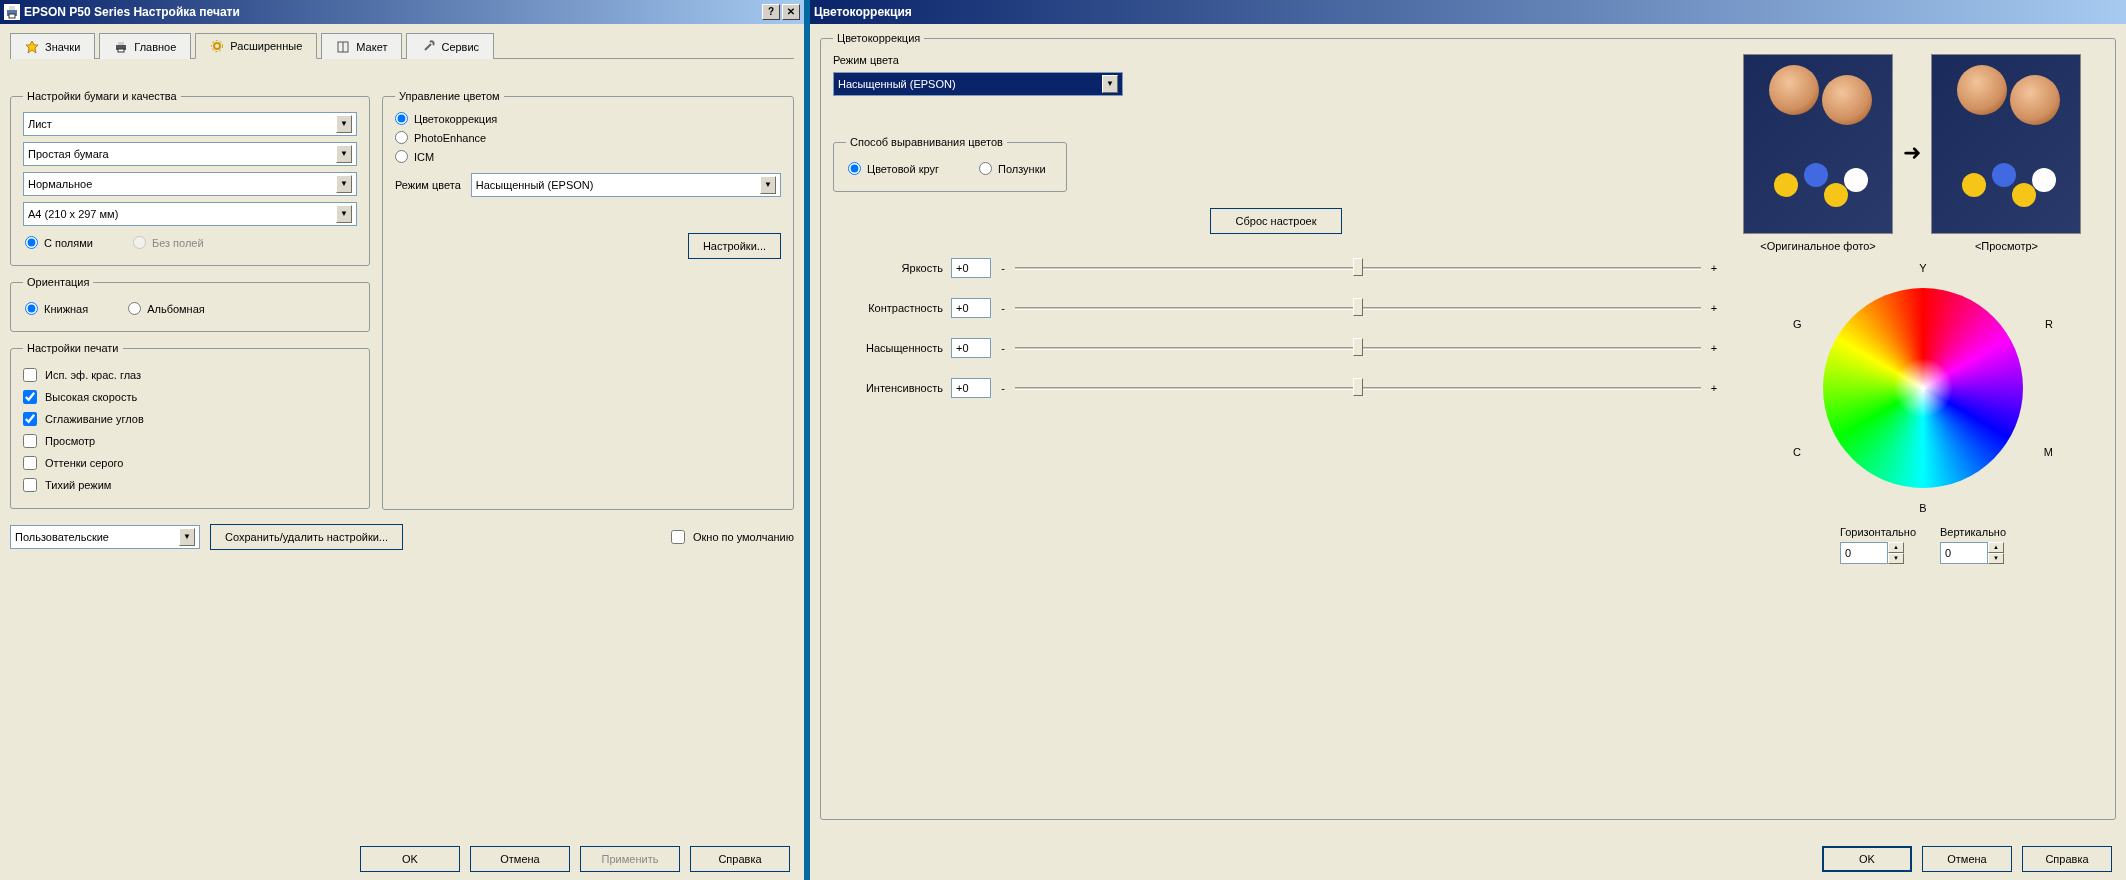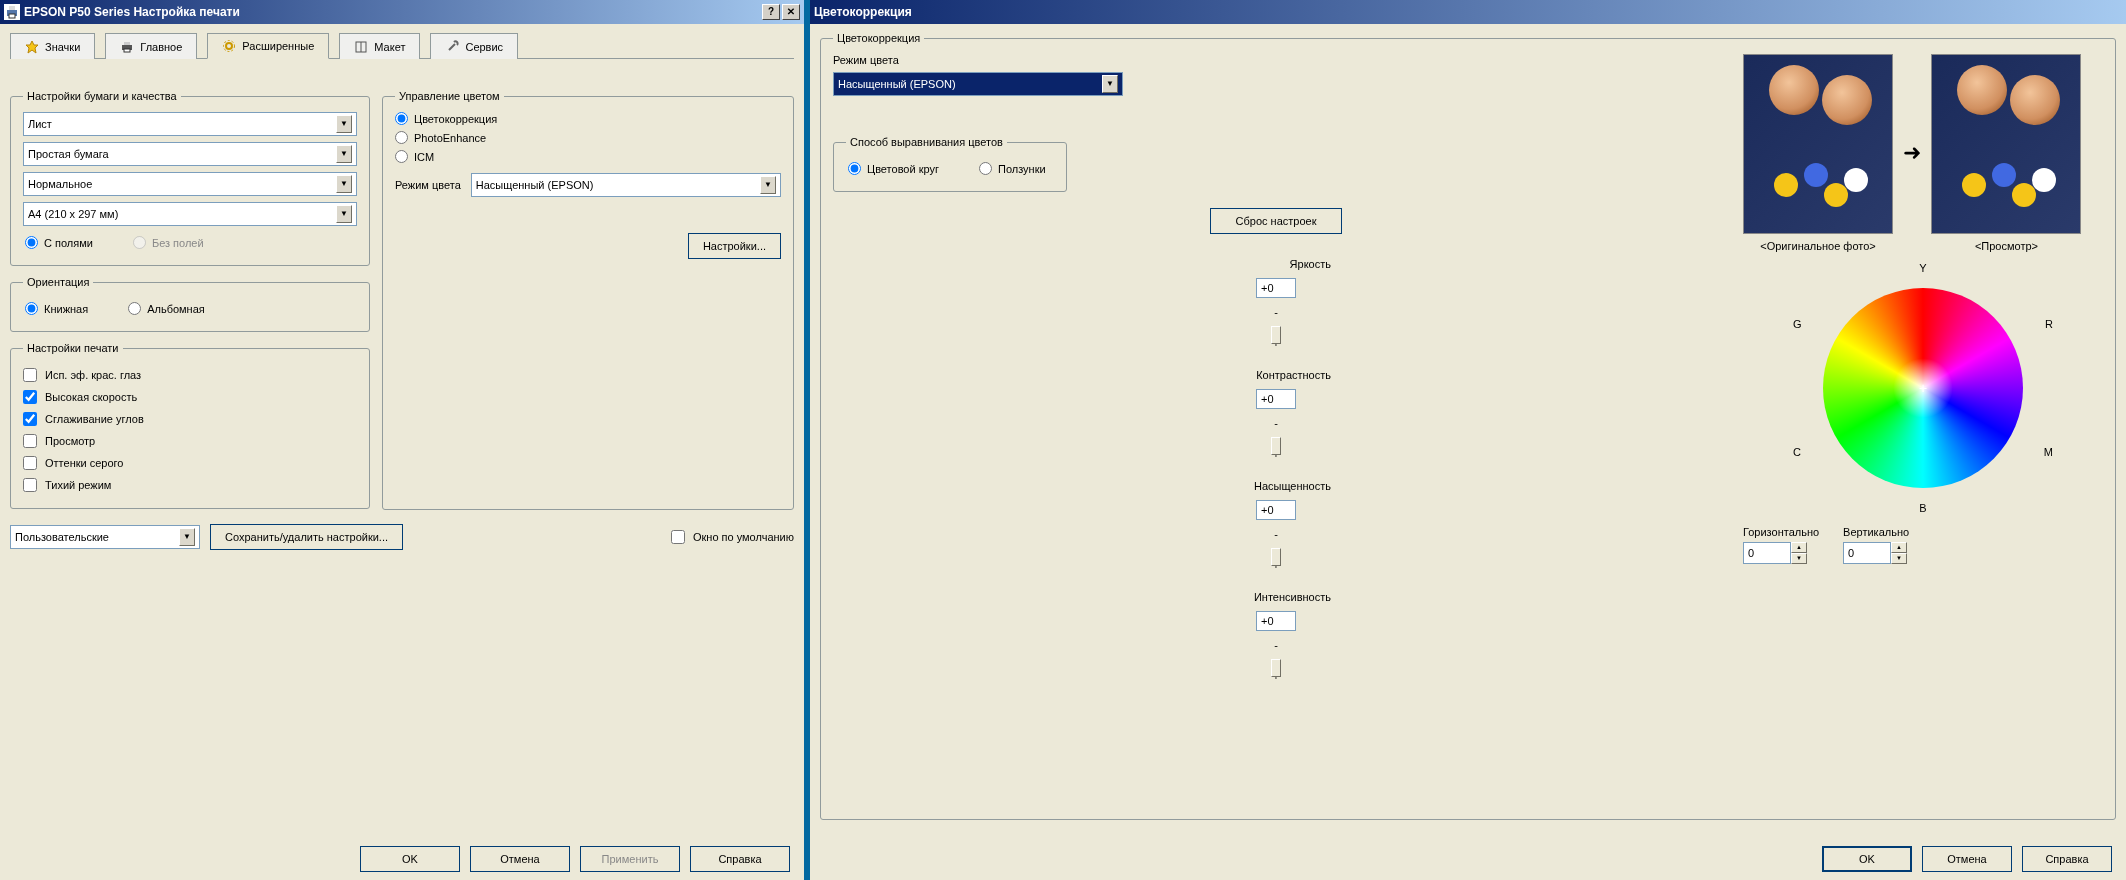--- a/index.html
+++ b/index.html
@@ -6,42 +6,42 @@
 body { margin: 0; font-family: Tahoma, Arial, sans-serif; font-size: 11px; background: #ece9d8; display: flex; width: 2126px; height: 880px; }
 .window { display: flex; flex-direction: column; background: #ece9d8; }
 .window-left { width: 810px; border-right: 6px solid #0369a1; }
 .window-right { flex: 1; }
 .titlebar { height: 24px; background: linear-gradient(to right, #0a246a, #a6caf0); color: white; display: flex; align-items: center; padding: 0 4px; font-weight: bold; font-size: 12px; }
 .titlebar-icon { width: 16px; height: 16px; margin-right: 4px; background: #fff; display: inline-flex; align-items: center; justify-content: center; }
 .titlebar-spacer { flex: 1; }
 .titlebar-btn { width: 18px; height: 16px; background: #d4d0c8; border: 1px solid #fff; border-right-color: #404040; border-bottom-color: #404040; color: #000; font-family: Marlett, Arial; font-size: 10px; text-align: center; line-height: 14px; margin-left: 2px; cursor: pointer; }
 .body-area { flex: 1; padding: 8px 10px; display: flex; flex-direction: column; }
 .tabbar { display: flex; border-bottom: 1px solid #919b9c; margin-bottom: 10px; }
-.tab { background: #f0f0ee; border: 1px solid #919b9c; border-bottom: none; padding: 10px 14px; margin-right: 10px; display: flex; align-items: center; gap: 6px; cursor: pointer; position: relative; top: 1px; height: 26px; font-size: 11px; }
+.tab { background: #f0f0ee; border: 1px solid #919b9c; border-bottom: none; padding: 10px 14px; margin-right: 4px; display: flex; align-items: center; gap: 6px; cursor: pointer; position: relative; top: 1px; height: 26px; font-size: 11px; }
 .tab.active { background: #ece9d8; border-bottom: 1px solid #ece9d8; z-index: 2; }
 .tab-icon { width: 14px; height: 14px; display: inline-block; }
 fieldset { border: 1px solid #919b9c; margin: 0 0 10px 0; padding: 10px 12px 12px; border-radius: 3px; }
 legend { padding: 0 4px; font-size: 11px; }
 .two-col { display: flex; gap: 12px; margin-top: 21px; }
 .col-left { width: 360px; }
 .col-right { flex: 1; }
 select, .combo { width: 100%; height: 24px; border: 1px solid #7b9ebd; background: white; font-size: 11px; padding: 2px 4px; margin-bottom: 6px; }
 .combo { display: flex; align-items: center; justify-content: space-between; }
 .combo-arrow { width: 16px; height: 18px; background: #dcd8cc; border: 1px solid #fff; border-right-color: #716f64; border-bottom-color: #716f64; text-align: center; font-size: 8px; line-height: 16px; }
 .radiorow { display: flex; align-items: center; gap: 40px; padding: 4px 2px; }
 .radio { display: flex; align-items: center; gap: 6px; }
 .radio input[type=radio] { margin: 0; }
 .radio.disabled { color: #888; }
 .chkrow { display: flex; align-items: center; gap: 8px; padding: 4px 0; }
 .chkrow input[type=checkbox] { margin: 0; width: 14px; height: 14px; }
 .btn { background: #ece9d8; border: 1px solid #003c74; padding: 4px 14px; font-size: 11px; cursor: pointer; min-height: 26px; }
 .bottom-bar { display: flex; justify-content: flex-end; gap: 10px; padding: 8px 14px; }
 .btn-disabled { color: #888; }
 .modecol { display: flex; gap: 10px; align-items: center; margin-top:10px; }
-.slider-row { display: flex; align-items: center; gap: 8px; margin-bottom: 20px; flex-direction: column; }
+.slider-row { display: flex; align-items: center; gap: 8px; margin-bottom: 20px; }
 .slider-row .label { width: 110px; text-align: right; }
 .slider-row input[type=text] { width: 40px; height: 20px; border: 1px solid #7b9ebd; text-align: left; padding: 0 4px; font-size: 11px; }
 .slider-track { flex: 1; height: 20px; position: relative; display: flex; align-items: center; }
 .slider-line { height: 3px; background: #cecabd; border-top: 1px solid #9d9a8c; border-bottom: 1px solid #fff; width: 100%; }
 .slider-thumb { position: absolute; left: 50%; top: 0; width: 10px; height: 18px; background: #ece9d8; border: 1px solid #716f64; border-top-color: #fff; border-left-color: #fff; transform: translateX(-50%); }
 .slider-minus { width: 8px; text-align: center; }
 .slider-plus { width: 10px; text-align: center; }
 .color-wheel-area { position: relative; width: 260px; height: 260px; }
 .color-wheel { width: 200px; height: 200px; border-radius: 50%; position: absolute; top: 30px; left: 30px;
   background: conic-gradient(from 0deg, #f00, #f0f, #00f, #0ff, #0f0, #ff0, #f00);
@@ -351,21 +351,21 @@
                 </div>
               </div>
             <span class="wheel-label" style="top:4px;left:50%;transform:translateX(-50%);">Y</span>
             <span class="wheel-label" style="top:60px;right:0;">R</span>
             <span class="wheel-label" style="bottom:60px;right:0;">M</span>
             <span class="wheel-label" style="bottom:4px;left:50%;transform:translateX(-50%);">B</span>
             <span class="wheel-label" style="bottom:60px;left:0;">C</span>
             <span class="wheel-label" style="top:60px;left:0;">G</span>
           </div>
 
-          <div style="display:flex;gap:24px;margin-top:8px;">
+          <div style="display:flex;gap:24px;justify-content:center;margin-top:8px;">
             <div>
               <div style="margin-bottom:4px;">Горизонтально</div>
               <div class="spinner">
                 <input type="text" value="0" style="">
                 <div class="spinner-btns">
                     <div class="spinner-btn">▲</div>
                     <div class="spinner-btn">▼</div>
                   </div>
               </div>
             </div>

